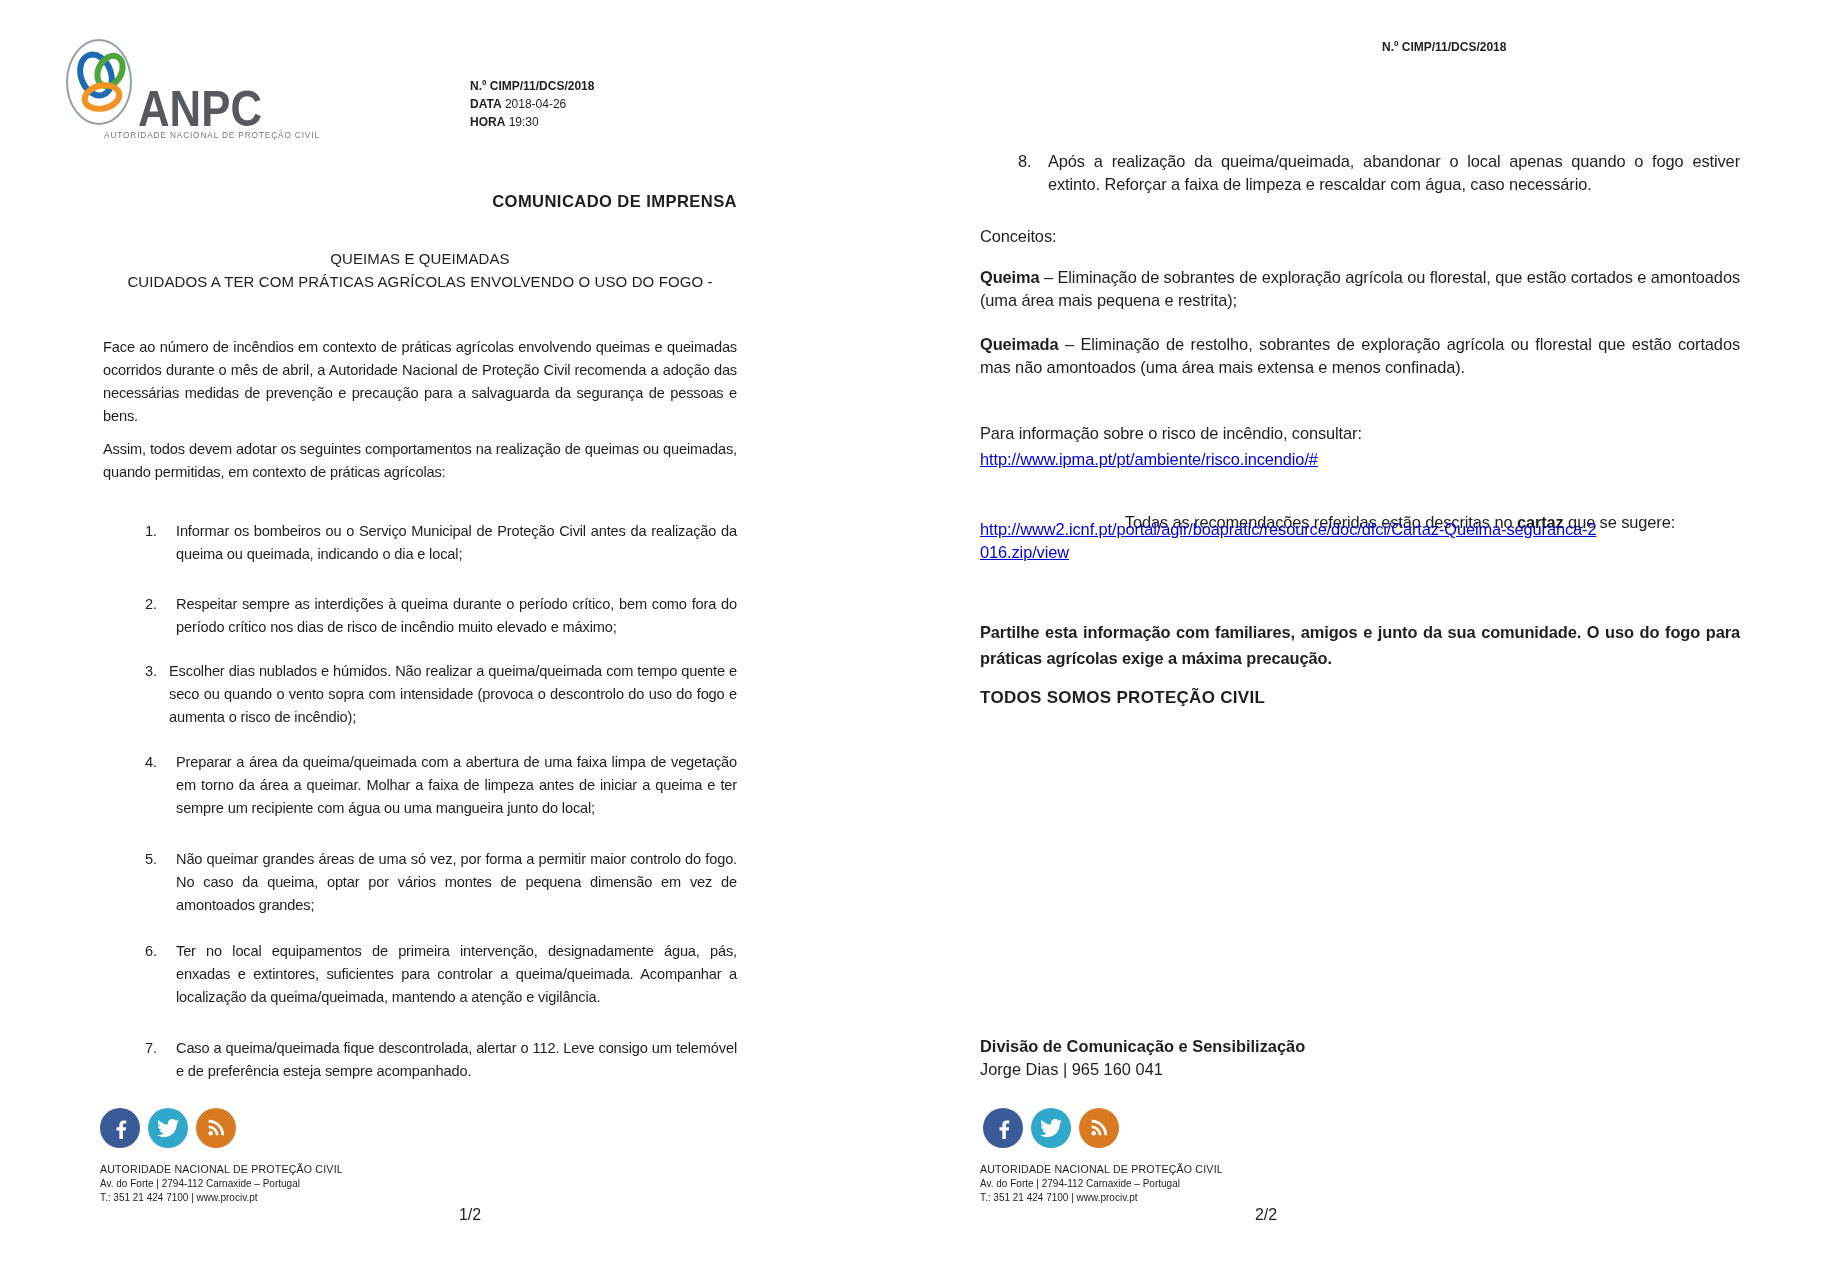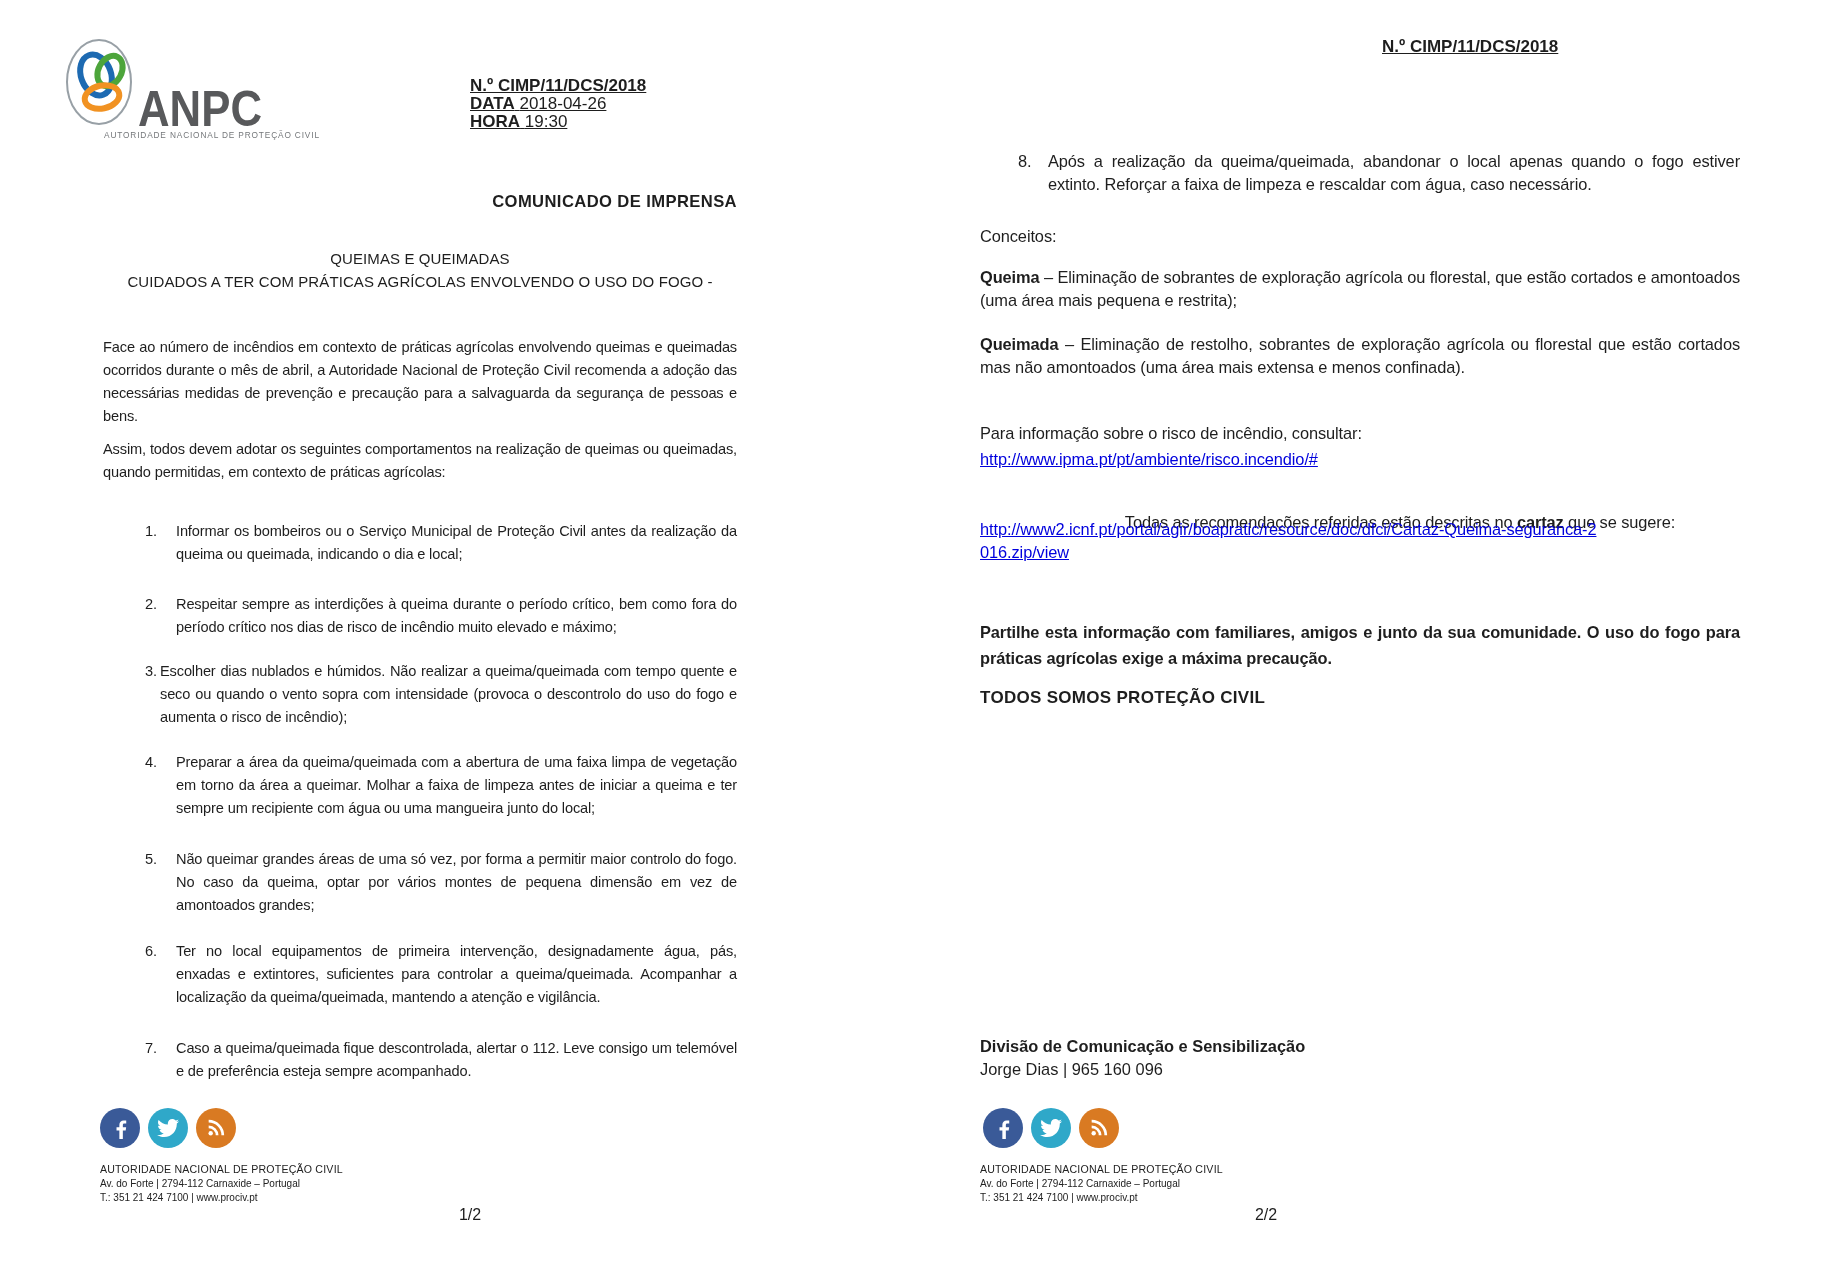--- a/index.html
+++ b/index.html
@@ -5,21 +5,21 @@
   html,body { margin:0; padding:0; background:#ffffff; }
   .canvas {
     position:relative; width:1846px; height:1272px; background:#ffffff;
     font-family:"Liberation Sans", sans-serif; color:#1e1e1e; overflow:hidden;
   }
   .abs { position:absolute; }
 
   
   .body-txt  { font-size:14.6px; line-height:23px; letter-spacing:-0.15px; text-align:justify; }
   .body-txt2 { font-size:16.4px; line-height:23px; letter-spacing:-0.1px; text-align:justify; }
-  .meta-line { font-size:17px; line-height:18px; white-space:nowrap;text-decoration:underline; }
+  .meta-line { font-size:12px; line-height:18px; white-space:nowrap; }
   .doc-title { font-size:16.6px; font-weight:bold; letter-spacing:0.4px; text-align:right; }
   .subtitle  { font-size:15px; line-height:23px; text-align:center; letter-spacing:0.1px; }
   .item-row  { position:absolute; }
   .item-num  { position:absolute; left:0; top:0; }
   .footer-org     { font-size:10.6px; line-height:14.5px; letter-spacing:0.2px; color:#222; }
   .footer-small   { font-size:10px;  line-height:14.5px; color:#222; }
   .page-num  { font-size:16px; text-align:center; width:44px; }
   a.doclink { color:#0000dd; text-decoration:underline; }
   .bold { font-weight:bold; }
 
@@ -70,21 +70,21 @@
     <div class="item-row body-txt" style="left:145px; top:520px; width:592px;">
       <span class="item-num">1.</span>
       <div style="margin-left:31px;">Informar os bombeiros ou o Serviço Municipal de Proteção Civil antes da realização da queima ou queimada, indicando o dia e local;</div>
     </div>
     <div class="item-row body-txt" style="left:145px; top:593px; width:592px;">
       <span class="item-num">2.</span>
       <div style="margin-left:31px;">Respeitar sempre as interdições à queima durante o período crítico, bem como fora do período crítico nos dias de risco de incêndio muito elevado e máximo;</div>
     </div>
     <div class="item-row body-txt" style="left:145px; top:660px; width:592px;">
       <span class="item-num">3.</span>
-      <div style="margin-left:15px;">Escolher dias nublados e húmidos. Não realizar a queima/queimada com tempo quente e seco ou quando o vento sopra com intensidade (provoca o descontrolo do uso do fogo e aumenta o risco de incêndio);</div>
+      <div style="margin-left:24px;">Escolher dias nublados e húmidos. Não realizar a queima/queimada com tempo quente e seco ou quando o vento sopra com intensidade (provoca o descontrolo do uso do fogo e aumenta o risco de incêndio);</div>
     </div>
     <div class="item-row body-txt" style="left:145px; top:751px; width:592px;">
       <span class="item-num">4.</span>
       <div style="margin-left:31px;">Preparar a área da queima/queimada com a abertura de uma faixa limpa de vegetação em torno da área a queimar. Molhar a faixa de limpeza antes de iniciar a queima e ter sempre um recipiente com água ou uma mangueira junto do local;</div>
     </div>
     <div class="item-row body-txt" style="left:145px; top:848px; width:592px;">
       <span class="item-num">5.</span>
       <div style="margin-left:31px;">Não queimar grandes áreas de uma só vez, por forma a permitir maior controlo do fogo. No caso da queima, optar por vários montes de pequena dimensão em vez de amontoados grandes;</div>
     </div>
     <div class="item-row body-txt" style="left:145px; top:940px; width:592px;">
@@ -149,21 +149,21 @@
     <div class="abs body-txt2" style="left:980px; top:511px; width:760px; text-align:center;margin-left:40px;">
       <span>Todas as recomendações referidas estão descritas no </span><span class="bold">cartaz</span><span> que se sugere:</span>
     </div>
     <a class="abs doclink body-txt2" href="#" style="left:980px; top:518px; width:620px; text-align:left; word-break:break-all; display:block;">http://www2.icnf.pt/portal/agir/boapratic/resource/doc/dfci/Cartaz-Queima-seguranca-2016.zip/view</a>
 
     <div class="abs body-txt2 bold" style="left:980px; top:619px; width:760px; line-height:26px;">Partilhe esta informação com familiares, amigos e junto da sua comunidade. O uso do fogo para práticas agrícolas exige a máxima precaução.</div>
     <div class="abs bold" style="left:980px; top:688px; font-size:17px; letter-spacing:0.3px;">TODOS SOMOS PROTEÇÃO CIVIL</div>
 
     <div class="abs" style="left:980px; top:1035px;">
       <div class="bold" style="font-size:16.4px; line-height:23px;">Divisão de Comunicação e Sensibilização</div>
-      <div style="font-size:16.4px; line-height:23px;">Jorge Dias | 965 160 096</div>
+      <div style="font-size:16.4px; line-height:23px;">Jorge Dias | 965 160 041</div>
     </div>
 
     <div class="social" style="left:983px; top:1108px;">
       <div class="sicon fb">
         <svg width="22" height="22" viewBox="0 0 24 24">
             <path fill="#fff" d="M15.1 24v-9.3h3.1l.5-3.6h-3.6V8.8c0-1 .3-1.7 1.8-1.7h1.9V3.9c-.3 0-1.5-.1-2.8-.1-2.8 0-4.7 1.7-4.7 4.8v2.5H8.2v3.6h3.1V24h3.8z"></path>
           </svg>
       </div>
       <div class="sicon tw">
         <svg width="22" height="22" viewBox="0 0 24 24">

